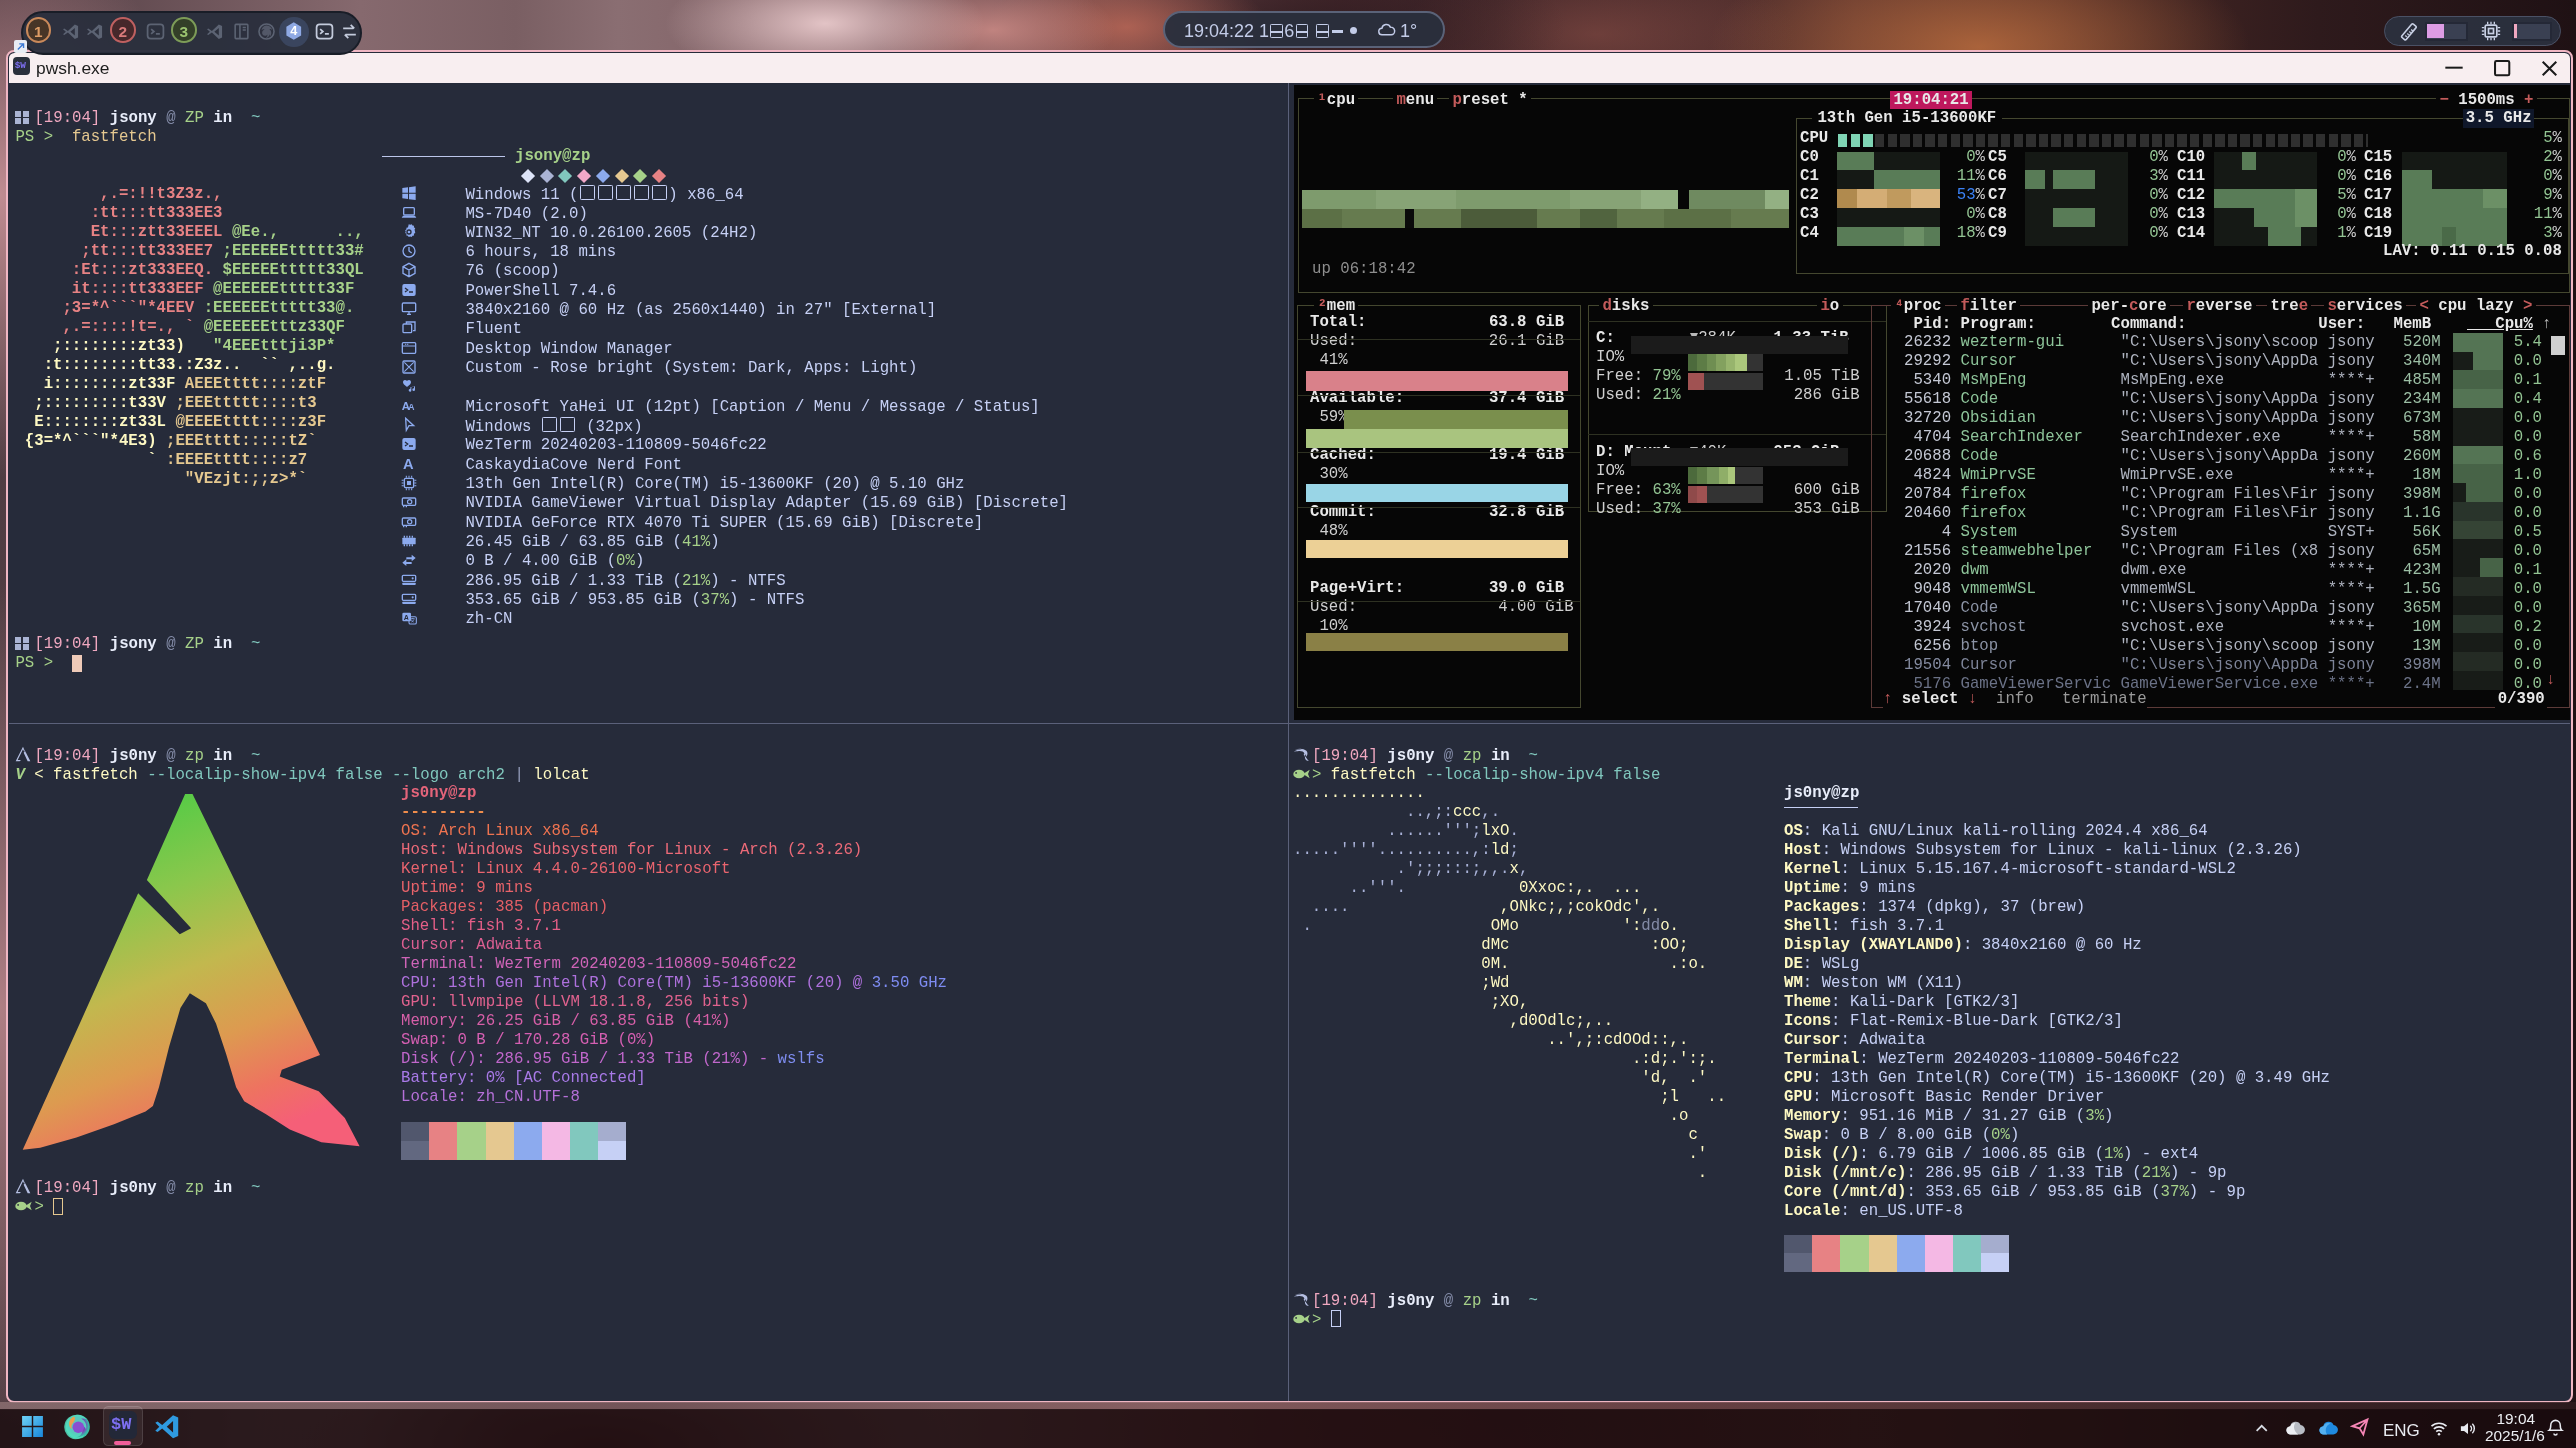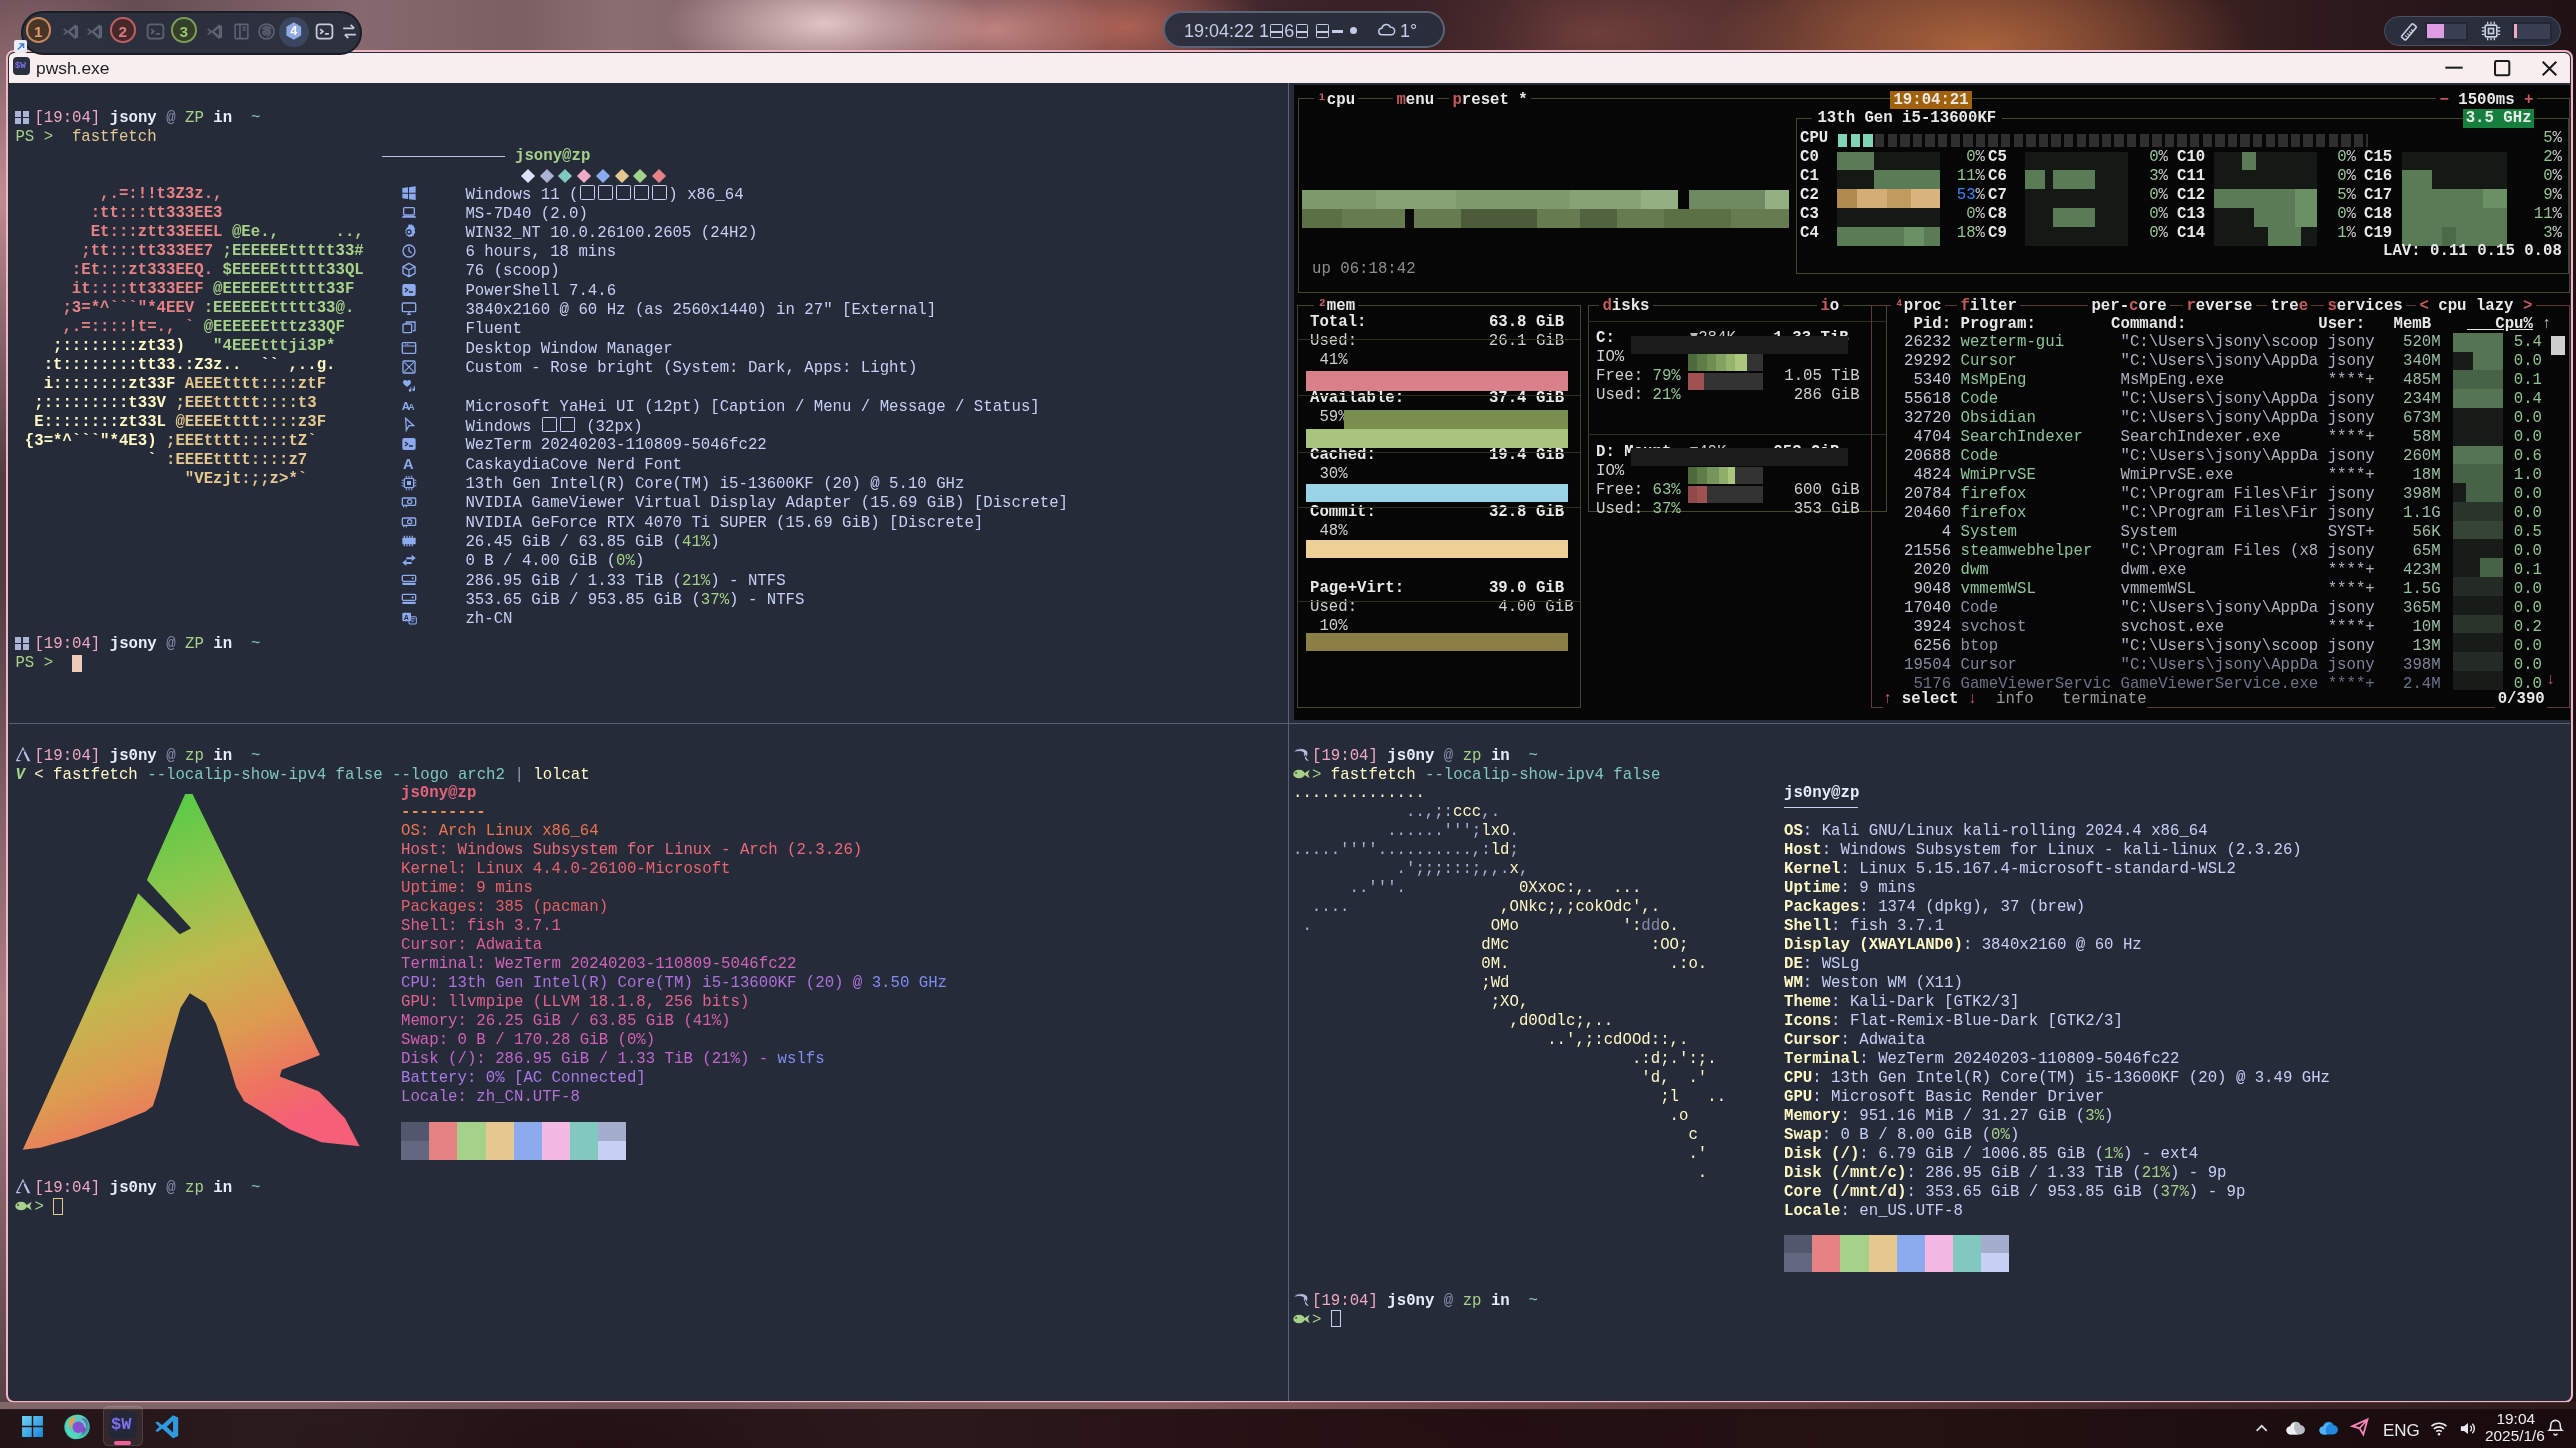--- a/index.html
+++ b/index.html
@@ -316,24 +316,24 @@
         <circle cx="4.6" cy="7.4" r="1.3" fill="#262b3a"></circle>
       </svg></span><span class="gn">&gt;</span></pre>
 <div style="position:absolute;left:1331px;top:1310px;width:10px;height:17px;border:1.3px solid #c6d0f5"></div>
 
 <div id="btopbg"></div>
 <div class="bbx" style="left:1298px;top:98px;width:1272px;height:195px"></div>
 <div class="bbx" style="left:1796px;top:118px;width:773px;height:156px"></div>
 <pre class="bt" style="left:1314px;top:91px;background:#060606;padding:0 3.4px"><span class="brd">¹</span><span class="btb">cpu</span></pre>
 <pre class="bt" style="left:1393px;top:91px;background:#060606;padding:0 3.4px"><span class="brd">m</span><span class="btb">enu</span></pre>
 <pre class="bt" style="left:1449px;top:91px;background:#060606;padding:0 3.4px"><span class="brd">p</span><span class="btb">reset *</span></pre>
-<pre class="bt btb" style="left:1890px;top:91px;background:#a16207;padding:0 3.4px">19:04:21</pre>
+<pre class="bt btb" style="left:1890px;top:91px;background:#be185d;padding:0 3.4px">19:04:21</pre>
 <pre class="bt" style="left:2436px;top:91px;background:#060606;padding:0 3.4px"><span class="brd">− </span><span class="btb">1500ms</span><span class="brd"> +</span></pre>
 <pre class="bt btb" style="left:1812px;top:109px;background:#060606;padding:0 5.4px">13th Gen i5-13600KF</pre>
-<pre class="bt btb" style="left:2463px;top:109px;background:#15803d;padding:0 2.7px">3.5 GHz</pre>
+<pre class="bt btb" style="left:2463px;top:109px;background:#0f172a;padding:0 2.7px">3.5 GHz</pre>
 
 <div style="position:absolute;left:1302px;top:190px;width:487px;height:19px;background:linear-gradient(90deg,#7e9b6d 0 74px,#87a376 74px 154px,#7e9b6d 154px 268px,#87a376 268px 339px,#93b083 339px 376px,#060606 376px 387px,#6f8a60 387px 463px,#93b083 463px 487px)"></div>
 <div style="position:absolute;left:1302px;top:209px;width:487px;height:19px;background:linear-gradient(90deg,#5c7046 0 40px,#667b4f 40px 103px,#0a0a0a 103px 112px,#667b4f 112px 159px,#4c5c3a 159px 235px,#667b4f 235px 278px,#51643f 278px 315px,#667b4f 315px 362px,#5c7046 362px 429px,#667b4f 429px 487px)"></div>
 
 <pre class="bt btb" style="left:1800px;top:129px">CPU</pre>
 <div style="position:absolute;left:1838px;top:134px;width:36px;height:12.7px;background:repeating-linear-gradient(90deg,#7fd4b4 0 9.4px,#060606 9.4px 12.6px)"></div>
 <div style="position:absolute;left:1875px;top:134px;width:493px;height:12.7px;background:repeating-linear-gradient(90deg,#2f2f2f 0 9.4px,#060606 9.4px 12.6px)"></div>
 <pre class="bt" style="left:2524px;top:129px;width:38px;text-align:right"><span class="bgn">5</span>%</pre>
 
 <pre class="bt btb" style="left:1800px;top:148px">C0

